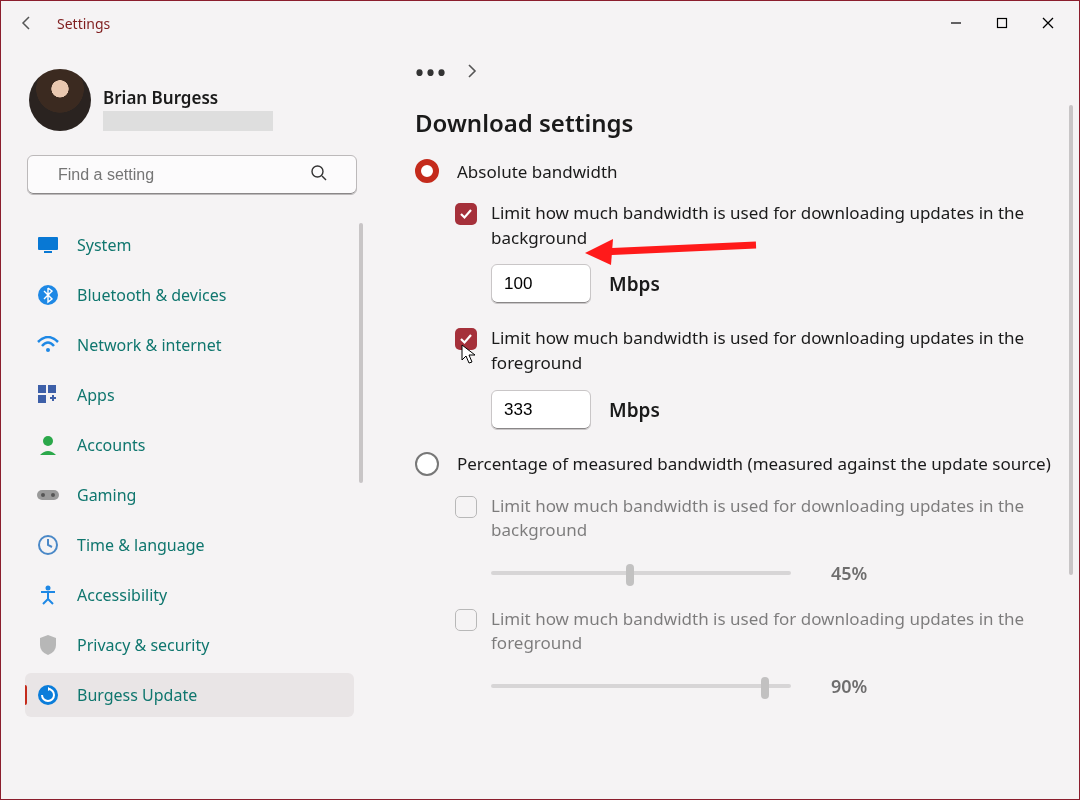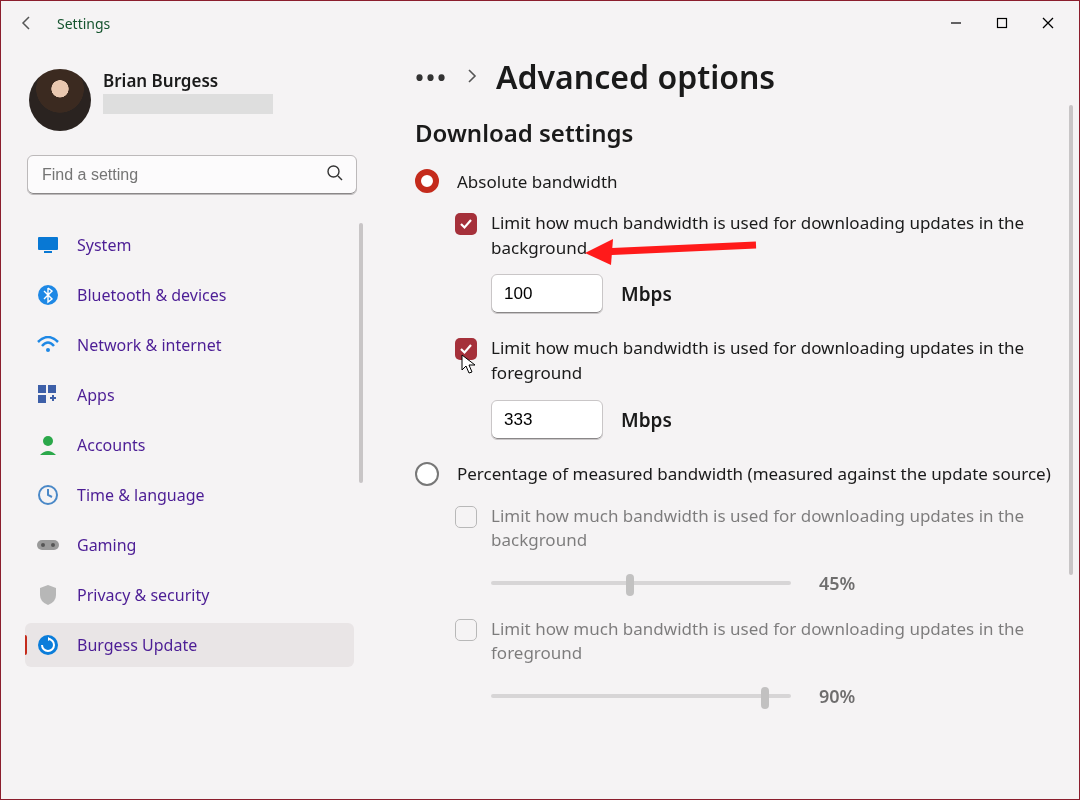--- a/index.html
+++ b/index.html
@@ -24,21 +24,21 @@
     width: 36px;
     height: 36px;
     display: flex;
     align-items: center;
     justify-content: center;
     color: #555;
   }
   .app-title {
     font-size: 14px;
     margin-left: 12px;
-    color: #14532d;
+    color: #7f1d1d;
   }
   .win-controls {
     margin-left: auto;
     display: flex;
   }
   .win-btn {
     width: 46px;
     height: 34px;
     display: flex;
     align-items: center;
@@ -52,21 +52,21 @@
   }
   .sidebar {
     width: 380px;
     padding: 24px 18px 0 24px;
     display: flex;
     flex-direction: column;
     position: relative;
   }
   .user-row {
     display: flex;
-    align-items: flex-start;
+    align-items: flex-end;
     gap: 12px;
     margin-bottom: 24px;
     padding-left: 4px;
   }
   .avatar {
     width: 62px;
     height: 62px;
     border-radius: 50%;
     background: radial-gradient(circle at 50% 32%, #e9c8b0 0 16%, #3b2a20 17% 45%, #2a2320 46% 100%);
     overflow: hidden;
@@ -74,21 +74,21 @@
   }
   .user-name { font-size: 17px; font-weight: 600; }
   .user-sub { width: 170px; height: 20px; background: #dedede; margin-top:2px;}
   .search-box {
     display: flex;
     align-items: center;
     border: 1px solid #bcb9ba;
     border-radius: 6px;
     background: #fcfbfc;
     height: 40px;
-    padding: 0 12px;
+    padding: 0 28px;
     margin: 0 6px 28px 2px;
     box-shadow: inset 0 -1px 0 #8a8788;
   }
   .search-box input {
     border: none; outline: none; flex: 1; font-size: 16px; background: transparent;
   }
   .nav {
     flex: 1;
     overflow: hidden;
     position: relative;
@@ -108,21 +108,21 @@
   }
   .nav-item {
     display: flex;
     align-items: center;
     gap: 18px;
     height: 44px;
     padding: 0 12px;
     font-size: 16px;
     border-radius: 6px;
     margin-bottom: 6px;
-    color: #4c1d95;
+    color: #0f766e;
   }
   .nav-item.active {
     background: #e9e5e6;
     position: relative;
   }
   .nav-item.active::before {
     content:"";
     position:absolute;
     left:-2px; top:12px; bottom:12px;
     width:4px;
@@ -166,29 +166,29 @@
   .checkbox {
     width:22px;height:22px;border-radius:5px;flex-shrink:0;
     background:#a5303a;
     display:flex;align-items:center;justify-content:center;
     margin-top:2px;
   }
   .checkbox svg{width:14px;height:14px;}
   .check-label { font-size:17px; line-height:1.45; max-width:540px;}
   .input-row { display:flex; align-items:center; gap:18px; margin:12px 0 22px 36px;}
   .num-input {
-    width:112px; height:40px; border:1px solid #c9c6c7; border-radius:6px;
+    width:100px; height:40px; border:1px solid #c9c6c7; border-radius:6px;
     padding:12px 12px; font-size:17px; background:#fff;
     box-shadow: inset 0 -1px 0 #8a8788;
   }
   .unit { font-size:19px; font-weight:600;}
 
   .disabled-block { opacity:0.55; margin-left:40px;}
   .checkbox.empty { background:transparent; border:1.5px solid #888;}
-  .slider-row { display:flex; align-items:center; gap:28px; margin:18px 0 22px 36px;}
+  .slider-row { display:flex; align-items:center; gap:40px; margin:18px 0 22px 36px;}
   .slider {
     position:relative; width:300px; height:4px; background:#c0bdbe; border-radius:2px;
   }
   .slider-thumb{
     position:absolute; top:-7px; width:8px; height:22px; background:#999; border-radius:4px;
   }
   .slider-val{ font-size:18px; font-weight:600; color:#000;}
   .cursor{
     position:absolute;
     pointer-events:none;
@@ -293,36 +293,45 @@
         <span class="nav-icon">
               <svg width="20" height="20">
                 <circle cx="10" cy="6" r="5" fill="#2ba84a"></circle>
                 <path d="M2 20 Q10 12 18 20 Z" fill="#2ba84a"></path>
               </svg>
             </span>
         <span>Accounts</span>
       </div>
       <div class="nav-item">
         <span class="nav-icon">
-              <svg width="20" height="20">
-                <circle cx="10" cy="10" r="9" fill="none" stroke="#4a88c7" stroke-width="2"></circle>
-                <path d="M10 4 L10 10 L14 12" stroke="#4a88c7" stroke-width="2" fill="none"></path>
-              </svg>
-            </span>
-        <span>Time &amp; language</span>
-      </div>
-      <div class="nav-item">
-        <span class="nav-icon">
               <svg width="22" height="16">
                 <rect x="0" y="3" width="22" height="10" rx="5" fill="#9a9a9a"></rect>
                 <circle cx="6" cy="8" r="2" fill="#555"></circle>
                 <circle cx="16" cy="8" r="2" fill="#555"></circle>
               </svg>
             </span>
         <span>Gaming</span>
+      </div>
+      <div class="nav-item">
+        <span class="nav-icon">
+              <svg width="20" height="20">
+                <circle cx="10" cy="10" r="9" fill="none" stroke="#4a88c7" stroke-width="2"></circle>
+                <path d="M10 4 L10 10 L14 12" stroke="#4a88c7" stroke-width="2" fill="none"></path>
+              </svg>
+            </span>
+        <span>Time &amp; language</span>
+      </div>
+      <div class="nav-item">
+        <span class="nav-icon">
+              <svg width="20" height="20">
+                <circle cx="10" cy="3" r="2.5" fill="#1e88e5"></circle>
+                <path d="M3 7 L17 7 M10 7 L10 14 M10 14 L5 19 M10 14 L15 19" stroke="#1e88e5" stroke-width="2" fill="none"></path>
+              </svg>
+            </span>
+        <span>Accessibility</span>
       </div>
       <div class="nav-item">
         <span class="nav-icon">
               <svg width="18" height="20">
                 <path d="M9 0 L17 3 L17 10 Q17 17 9 20 Q1 17 1 10 L1 3 Z" fill="#b7b7b7"></path>
               </svg>
             </span>
         <span>Privacy &amp; security</span>
       </div>
       <div class="nav-item active">
@@ -340,21 +349,20 @@
   </div>
 
   <div class="main main-scroll">
     <div class="breadcrumb">
       <span class="bc-dots">•••</span>
       <span class="bc-chevron">
         <svg width="12" height="14">
             <path d="M3 1 L9 7 L3 13" stroke="#555" stroke-width="1.6" fill="none"></path>
           </svg>
       </span>
-      <span class="page-title">Advanced options</span>
     </div>
 
     <div class="section-heading">Download settings</div>
 
     <div class="radio-row">
       <div class="radio"></div>
       <div class="radio-label">Absolute bandwidth</div>
     </div>
 
     <div class="check-block">

